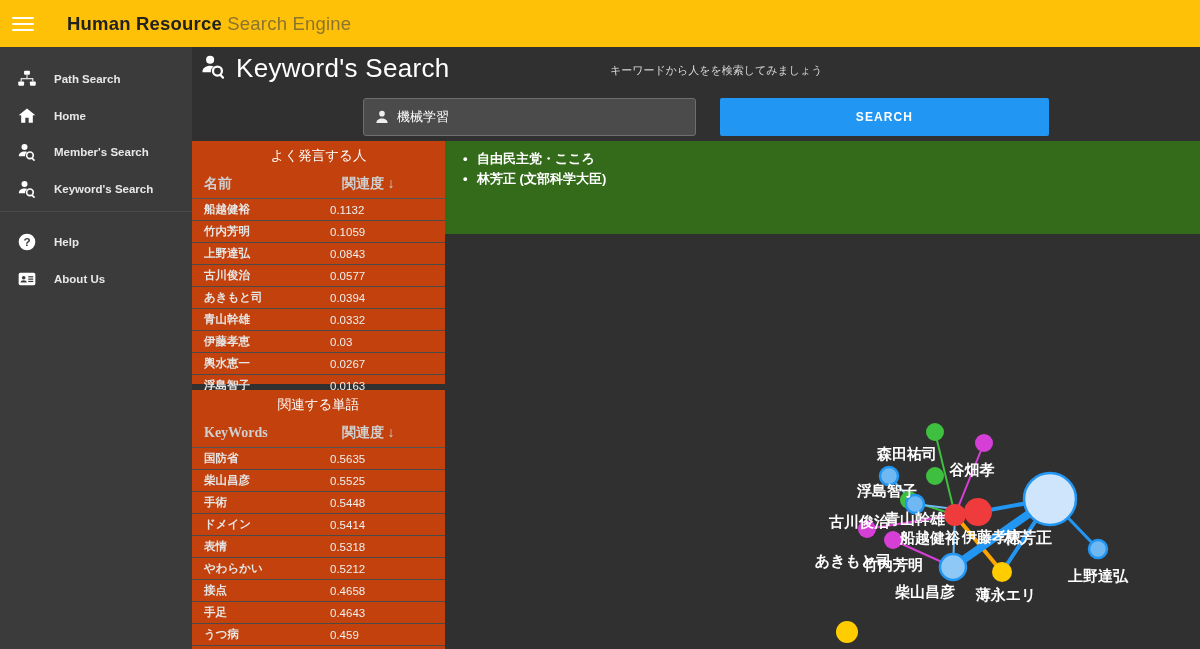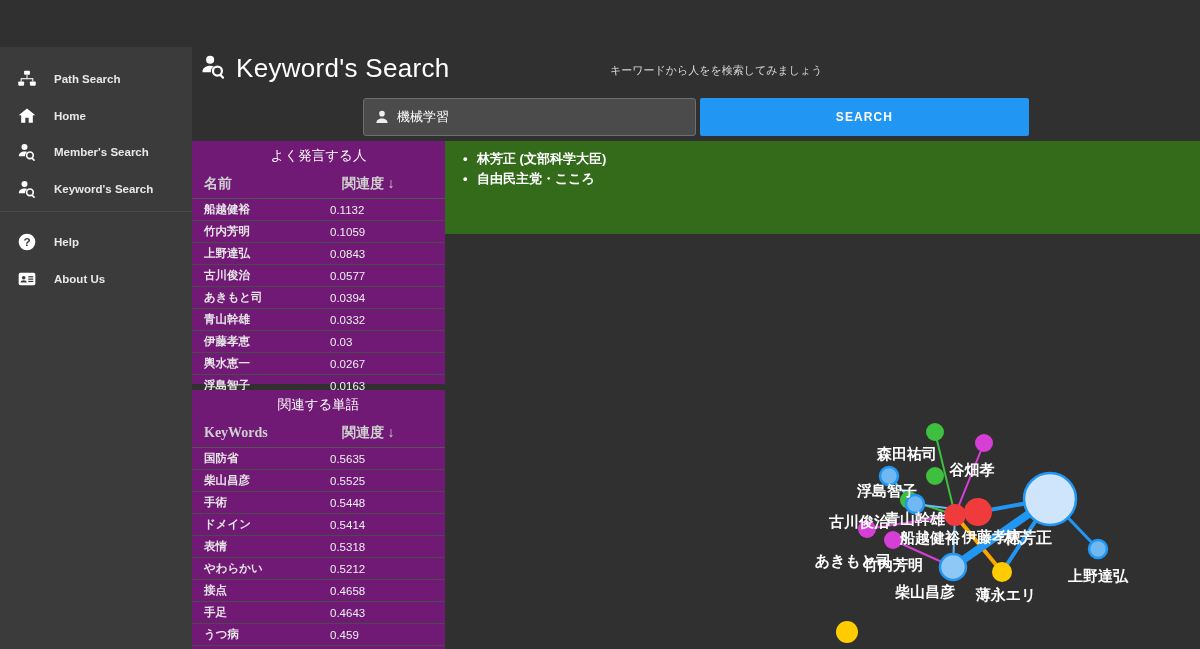--- a/index.html
+++ b/index.html
@@ -46,27 +46,27 @@
   .page-sub { position: absolute; left: 418px; top: 16px; font-size: 11px; color: #d8d8d8; }
 
   .search-row { position: absolute; left: 171px; top: 51px; display: flex; }
   .search-box {
     width: 333px; height: 38px; background: #4b4b4b; border: 1px solid #6e6e6e;
     border-radius: 3px; display: flex; align-items: center; padding: 0 10px; text-align: right;
   }
   .search-box .person { margin-right: 7px; display: flex; }
   .search-value { font-size: 13px; color: #ffffff; }
   .search-btn {
-    margin-left: 4px; width: 329px; height: 38px; background: #2196f3;
+    margin-left: 24px; width: 329px; height: 38px; background: #2196f3;
     border: none; border-radius: 2px; color: #fff; font-size: 12px; font-weight: bold;
     letter-spacing: 1.1px; cursor: pointer;
   }
 
   
-  .panel { position: absolute; background: #701a75; }
+  .panel { position: absolute; background: #c2410c; }
   .panel-title {
     text-align: center; color: #ffffff; font-size: 13.5px;
     padding: 6px 0 7px 0;
   }
   table { width: 100%; border-collapse: collapse; }
   th {
     text-align: left; color: #cfcfcf; font-size: 14px; font-weight: bold;
     padding: 3px 0 5px 12px; border-bottom: 1px solid #545454; font-family: Liberation Serif, serif;
   }
   th.num { padding-left: 12px; }
@@ -100,20 +100,30 @@
   .graph { position: absolute; left: 253px; top: 187px; width: 755px; height: 415px; background: #303030; }
   .graph svg { display: block; }
   .nodelabel { font-family: "Liberation Sans", sans-serif; font-size: 15px; fill: #ffffff; font-weight: bold; }
   .nodelabel.big { font-size: 16px; }
 </style>
 </head>
 <body>
 
 <div id="app">
 
+  <div class="topbar">
+    <div class="hamburger">
+      <span></span>
+        <span></span>
+        <span></span>
+    </div>
+    <div class="brand">
+      <span class="b1">Human Resource</span><span class="b2"> Search Engine</span>
+    </div>
+  </div>
 
   <div class="sidebar">
     <div class="nav-spacer"></div>
 
     <div class="nav-item">
       <span class="ico">
         <svg width="20" height="20" viewBox="0 0 24 24">
           <rect x="8.5" y="2" width="7" height="5" rx="1"></rect>
           <rect x="1.5" y="15" width="7" height="5" rx="1"></rect>
           <rect x="15.5" y="15" width="7" height="5" rx="1"></rect>
@@ -323,22 +333,22 @@
           <tr>
               <td>うつ病</td>
               <td class="num">0.459</td>
             </tr>
         </tbody>
       </table>
     </div>
 
     <div class="nodeinfo">
       <ul>
+        <li>自由民主党・こころ</li>
         <li>林芳正 (文部科学大臣)</li>
-        <li>自由民主党・こころ</li>
       </ul>
     </div>
 
     <div class="graph">
       <svg id="graph-svg" width="755" height="415">
           <line x1="490" y1="198" x2="510" y2="281" stroke="#3fbf3f" stroke-width="2" stroke-linecap="round"></line>
           <line x1="539" y1="209" x2="510" y2="281" stroke="#d63fd6" stroke-width="2" stroke-linecap="round"></line>
           <line x1="444" y1="242" x2="470" y2="270" stroke="#6fb8f2" stroke-width="2" stroke-linecap="round"></line>
           <line x1="464" y1="266" x2="510" y2="281" stroke="#3fbf3f" stroke-width="2" stroke-linecap="round"></line>
           <line x1="470" y1="270" x2="533" y2="278" stroke="#6fb8f2" stroke-width="2" stroke-linecap="round"></line>

